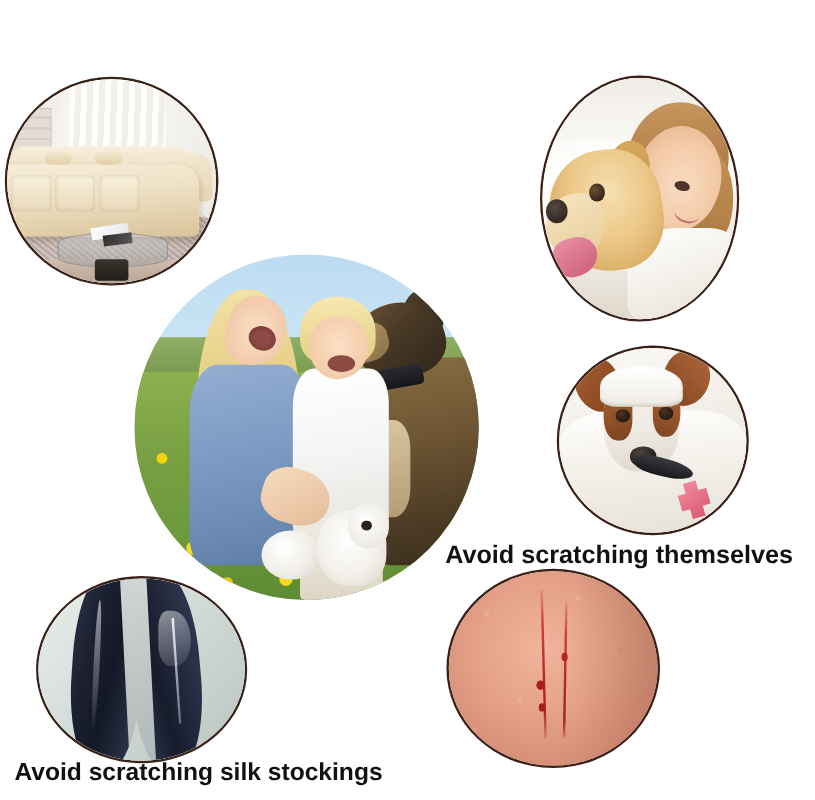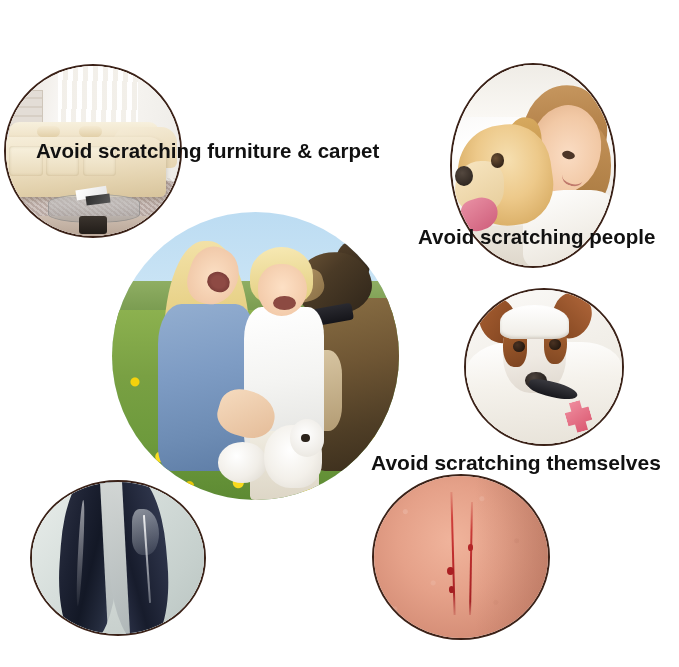--- a/index.html
+++ b/index.html
@@ -280,40 +280,38 @@
     <div class="sofa-cush" style="left:2%;"></div>
     <div class="sofa-cush" style="left:23%;"></div>
     <div class="sofa-cush" style="left:44%;"></div>
     <div class="sofa-pillow" style="left:18%;"></div>
     <div class="sofa-pillow" style="left:42%;"></div>
     <div class="sofa-table"></div>
     <div class="sofa-tableleg"></div>
     <div class="sofa-mag"></div>
     <div class="sofa-mag2"></div>
   </div>
-  <div class="caption" id="caption-furniture" style="left:36px;top:141px;font-size:20.5px;">Avoid scratching furniture &amp; carpet</div>
 
   <div class="photo" id="photo-people">
     <div class="layer pp-bg"></div>
     <div class="pp-bedtop"></div>
     <div class="pp-bed"></div>
     <div class="pp-girl-hair"></div>
     <div class="pp-girl-hair2"></div>
     <div class="pp-girl-head"></div>
     <div class="pp-girl-eye"></div>
     <div class="pp-girl-smile"></div>
     <div class="pp-pillow"></div>
     <div class="pp-dog-ear"></div>
     <div class="pp-dog-head"></div>
     <div class="pp-dog-muzzle"></div>
     <div class="pp-dog-eye"></div>
     <div class="pp-dog-nose"></div>
     <div class="pp-tongue"></div>
   </div>
-  <div class="caption" id="caption-people" style="left:418px;top:227px;font-size:20.5px;">Avoid scratching people</div>
 
   <div class="photo" id="photo-family">
     <div class="layer fam-sky"></div>
     <div class="fam-hill"></div>
     <div class="fam-grass"></div>
     <div class="fam-flowers"></div>
     <div class="fam-dog-ear"></div>
     <div class="fam-dog-body"></div>
     <div class="fam-dog-chest"></div>
     <div class="fam-dog-head"></div>
@@ -355,20 +353,21 @@
   <div class="photo" id="photo-stockings">
     <div class="layer st-bg"></div>
     <div class="st-floor"></div>
     <div class="st-leg-l"></div>
     <div class="st-leg-r"></div>
     <div class="st-gap"></div>
     <div class="st-snag"></div>
     <div class="st-sheen-l"></div>
     <div class="st-run"></div>
   </div>
+  <div class="caption" id="caption-stockings" style="left:12px;top:634px;font-size:20.5px;">Avoid scratching silk stockings</div>
 
   <div class="photo" id="photo-skin">
     <div class="layer sk-bg"></div>
     <div class="sk-tex"></div>
     <div class="sk-shade"></div>
     <div class="sk-scratch1"></div>
     <div class="sk-scratch2"></div>
     <div class="sk-blob1"></div>
     <div class="sk-blob2"></div>
     <div class="sk-blob3"></div>

